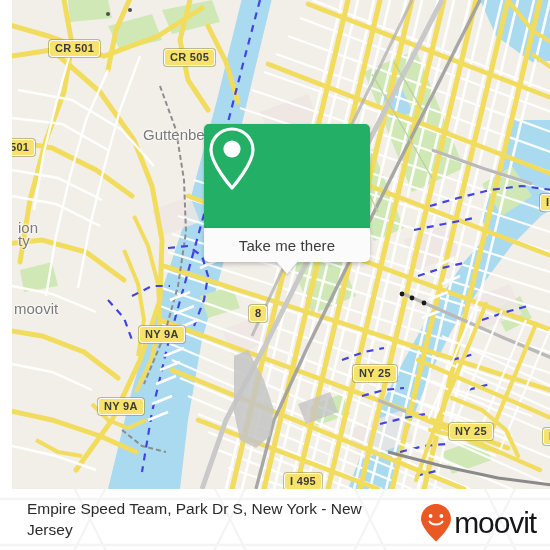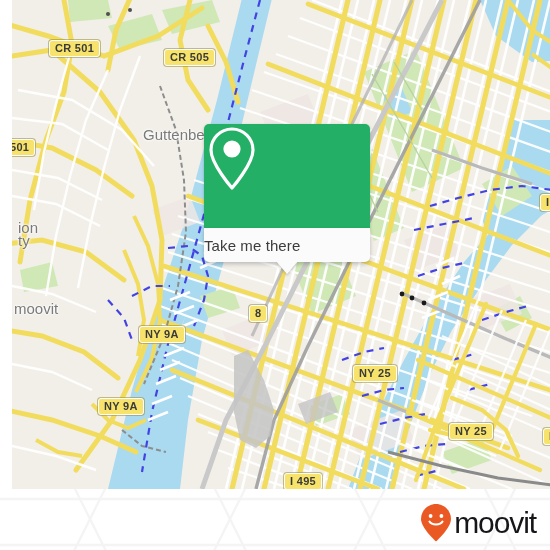--- a/index.html
+++ b/index.html
@@ -27,21 +27,21 @@
   #popup{position:absolute;left:192px;top:124px;width:166px;}
   #popup-head{
     background:#23b066;height:104px;
     border-radius:5px 5px 0 0;
     display:flex;align-items:center;justify-content:center;
     box-shadow:0 1px 3px rgba(0,0,0,.25);
   }
   #popup-foot{
     background:#fbfbfb;height:34px;
     border-radius:0 0 5px 5px;
-    display:flex;align-items:center;justify-content:flex-start;
+    display:flex;align-items:center;justify-content:center;
     box-shadow:0 2px 4px rgba(0,0,0,.22);
     position:relative;
   }
   #popup-foot-label{font-size:15px;color:#3c3c3c;letter-spacing:.1px;}
   #popup-tail{
     position:absolute;left:50%;bottom:-12px;margin-left:-11px;
     width:0;height:0;
     border-left:11px solid transparent;
     border-right:11px solid transparent;
     border-top:13px solid #fbfbfb;
@@ -370,20 +370,21 @@
           <path d="M260,0 L200,120"></path>
         <path d="M340,0 L400,120"></path>
           <path d="M400,0 L340,120"></path>
         <path d="M470,0 L530,120"></path>
           <path d="M530,0 L470,120"></path>
         <path d="M0,40 L550,40"></path>
           <path d="M0,86 L550,86"></path>
       </g>
     </svg>
 
+    <div id="footer-title">Empire Speed Team, Park Dr S, New York - New Jersey</div>
 
     <div id="brand">
       <svg width="34" height="40" viewBox="0 0 34 40">
         <path d="M17 1 C8.7 1 2 7.7 2 16 C2 25 17 38.5 17 38.5 C17 38.5 32 25 32 16 C32 7.7 25.3 1 17 1 Z" fill="#ea5923"></path>
         <circle cx="11.6" cy="13" r="1.9" fill="#ffffff"></circle>
         <circle cx="22.4" cy="13" r="1.9" fill="#ffffff"></circle>
         <path d="M10.5 18.6 C12.6 22.4 21.4 22.4 23.5 18.6" stroke="#ffffff" stroke-width="2.1" fill="none" stroke-linecap="round"></path>
       </svg>
       <span id="brand-word">moovit</span>
     </div>

